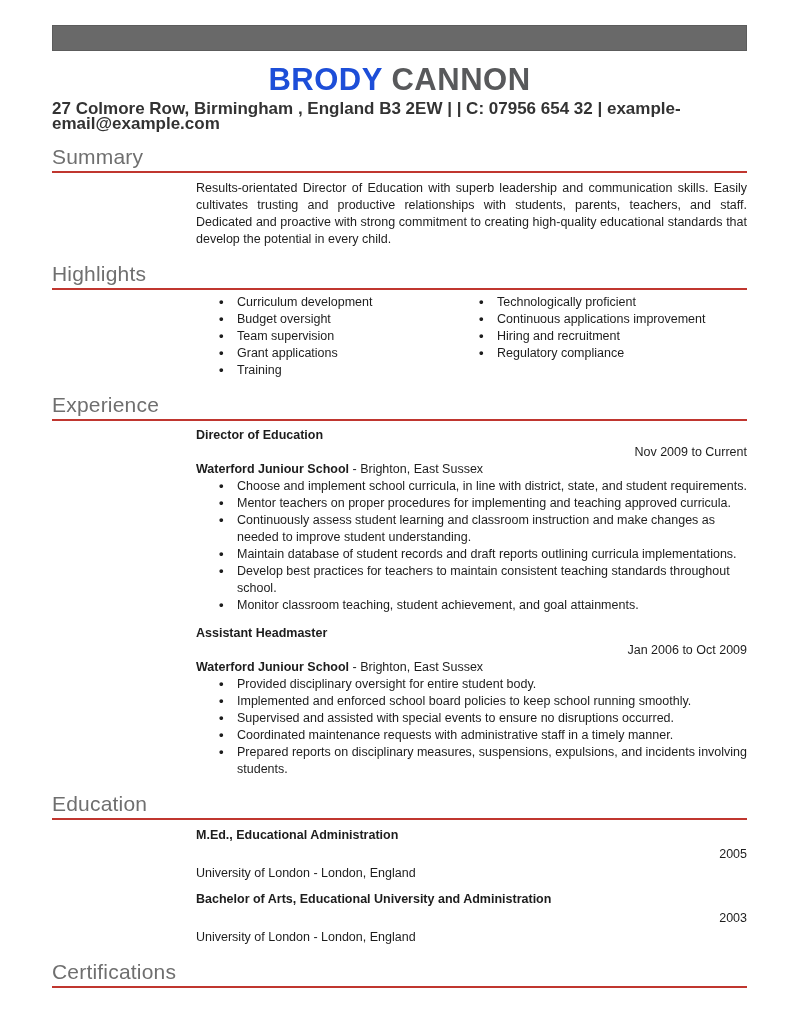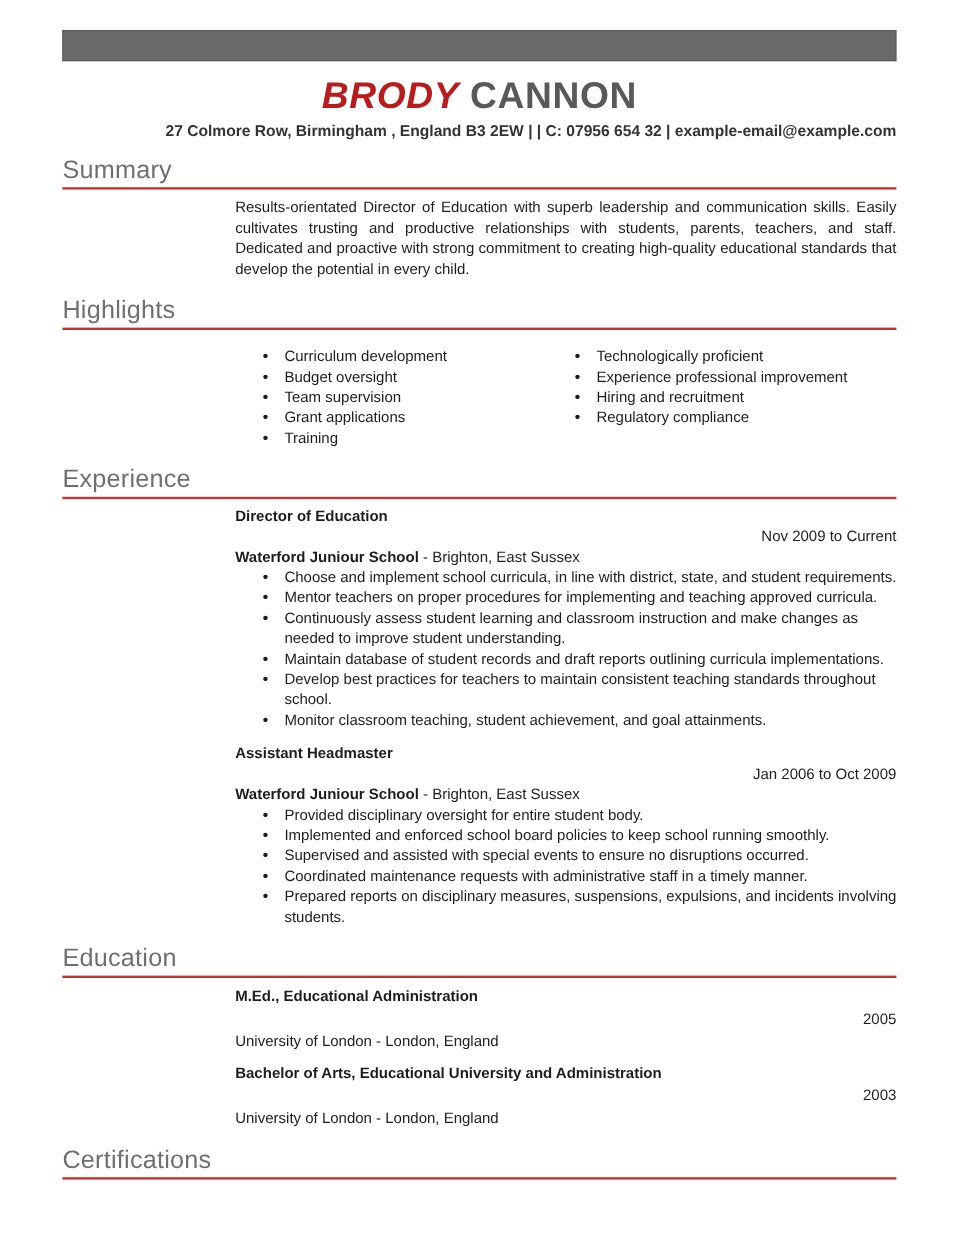--- a/index.html
+++ b/index.html
@@ -20,26 +20,26 @@
     box-sizing: border-box;
   }
   .name {
     margin-top: 11px;
     text-align: center;
     font-size: 31px;
     line-height: 36px;
     font-weight: 700;
     letter-spacing: 0.5px;
   }
-  .name-first { color: #b91c1c; font-style: italic; }
+  .name-first { color: #1d4ed8; }
   .name-last  { color: #58595b; }
   .contact {
     margin-top: 3px;
-    text-align: right;
-    font-size: 13px;
+    text-align: left;
+    font-size: 17px;
     line-height: 15px;
     font-weight: 700;
     color: #333333;
   }
   .section { margin-top: 15px; }
   .section-title {
     font-size: 21px;
     line-height: 22px;
     font-weight: 500;
     color: #6f6f6f;
@@ -49,21 +49,21 @@
   }
   .section-body {
     margin-left: 144px;
     font-size: 12.5px;
     line-height: 17px;
   }
   .summary-text { margin-top: 7px; text-align: justify; }
   .hl-grid {
     display: grid;
     grid-template-columns: 260px auto;
-    margin-top: 14px;
+    margin-top: 4px;
   }
   .bli {
     position: relative;
     padding-left: 41px;
     line-height: 17px;
   }
   .bli::before {
     content: "\2022";
     position: absolute;
     left: 23px;
@@ -116,21 +116,21 @@
           <div class="bli">Team supervision</div>
 
           <div class="bli">Grant applications</div>
 
           <div class="bli">Training</div>
         </div>
       <div>
 
           <div class="bli">Technologically proficient</div>
 
-          <div class="bli">Experience professional improvement</div>
+          <div class="bli">Continuous applications improvement</div>
 
           <div class="bli">Hiring and recruitment</div>
 
           <div class="bli">Regulatory compliance</div>
 
         </div>
     </div>
   </div>
 
   <div class="section">

